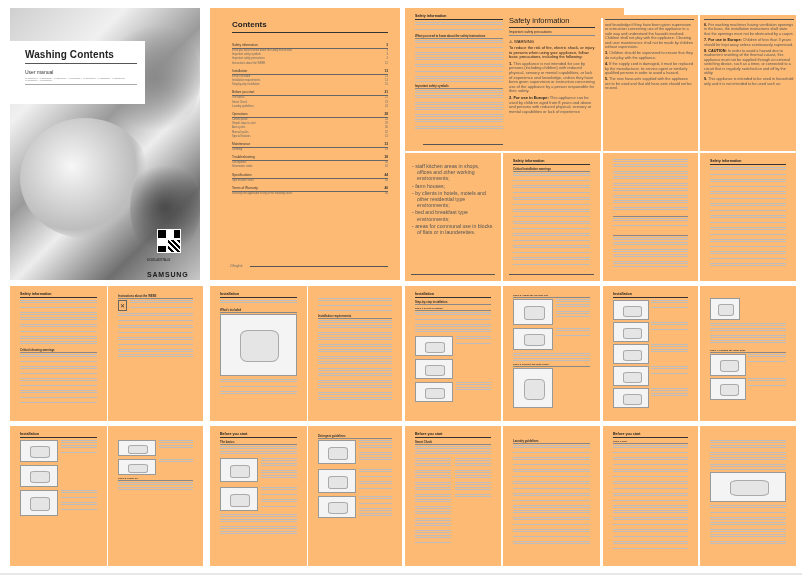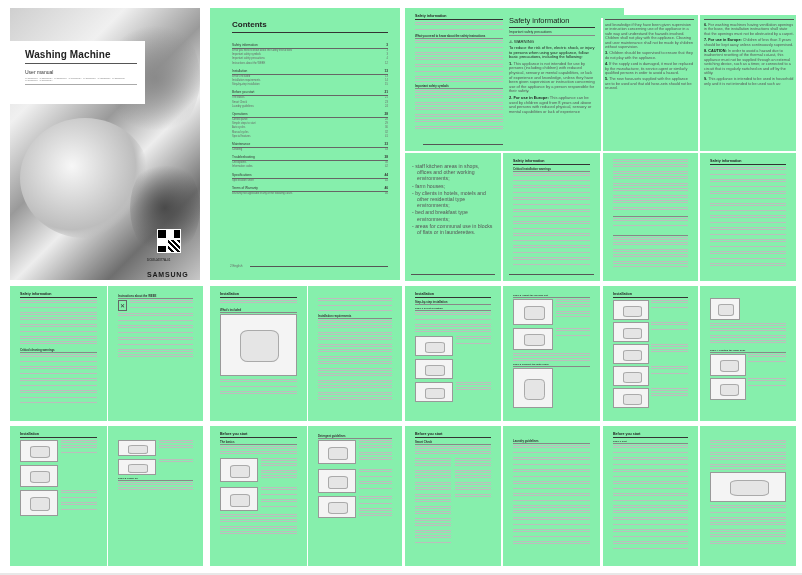--- a/index.html
+++ b/index.html
@@ -1,19 +1,19 @@
 <!DOCTYPE html>
 <html><head>
 <meta charset="utf-8">
 <style>
   * { box-sizing: border-box; margin: 0; padding: 0; }
   html, body { width: 802px; height: 575px; overflow: hidden; background: #f2f2f2; }
   body { font-family: "Liberation Sans", sans-serif; color: #333; position: relative; }
   .sheet { position: absolute; left: 0; top: 0; width: 802px; height: 575px; background: #fff; }
-  .page { position: absolute; overflow: hidden; background: #86efac; }
+  .page { position: absolute; overflow: hidden; background: #fdba74; }
   .pfoot { position: absolute; left: 18px; right: 18px; height: 1px; background: #555; }
 
   
   .cover { left: 10px; top: 8px; width: 190px; height: 272px; background: linear-gradient(135deg,#cfcfcf 0%,#f0f0f0 25%,#9a9a9a 45%,#ededed 60%,#6f6f6f 80%,#c8c8c8 100%); }
   .cover .blob1 { position:absolute; left:10px; top:110px; width:130px; height:120px; border-radius:50%; background: radial-gradient(circle at 40% 40%, #f7f7f7, #bdbdbd 60%, rgba(0,0,0,0) 70%); }
   .cover .blob2 { position:absolute; left:100px; top:10px; width:90px; height:120px; border-radius:50%; background: radial-gradient(circle, #8a8a8a, rgba(0,0,0,0) 70%); }
   .cover .blob3 { position:absolute; left:120px; top:150px; width:70px; height:100px; border-radius:50%; background: radial-gradient(circle, #4a4a4a, rgba(0,0,0,0) 70%); }
   .cover .titlebox { position: absolute; left: 0; top: 33px; width: 135px; height: 63px; background: #fff; padding: 8px 8px 0 15px; }
   .cover h1 { font-size: 10px; font-weight: bold; color: #222; border-bottom: 1px solid #555; padding-bottom: 3px; letter-spacing: 0.1px; }
   .cover h2 { font-size: 5px; color: #333; margin-top: 5px; font-weight: normal; }
@@ -61,21 +61,21 @@
 </head>
 <body>
 
 <div class="sheet">
 
   <div class="page cover">
     <div class="blob1"></div>
     <div class="blob2"></div>
     <div class="blob3"></div>
     <div class="titlebox">
-      <h1>Washing Machine</h1>
+      <h1>Washing Contents</h1>
       <h2>User manual</h2>
       <div class="models">WA18M8700GV · WA22M8700GV · WA21M8700GV · WA19M8700GV · WA20M8700GV · WA25M8700GV · WA23M8700GV · WA24M8700GV · WA26M8700GV</div>
     </div>
     <div class="qr"></div>
     <div class="code">DC68-04377A-01</div>
     <div class="brand">SAMSUNG</div>
   </div>
 
   <div class="page toc">
     <h1>Contents</h1>

